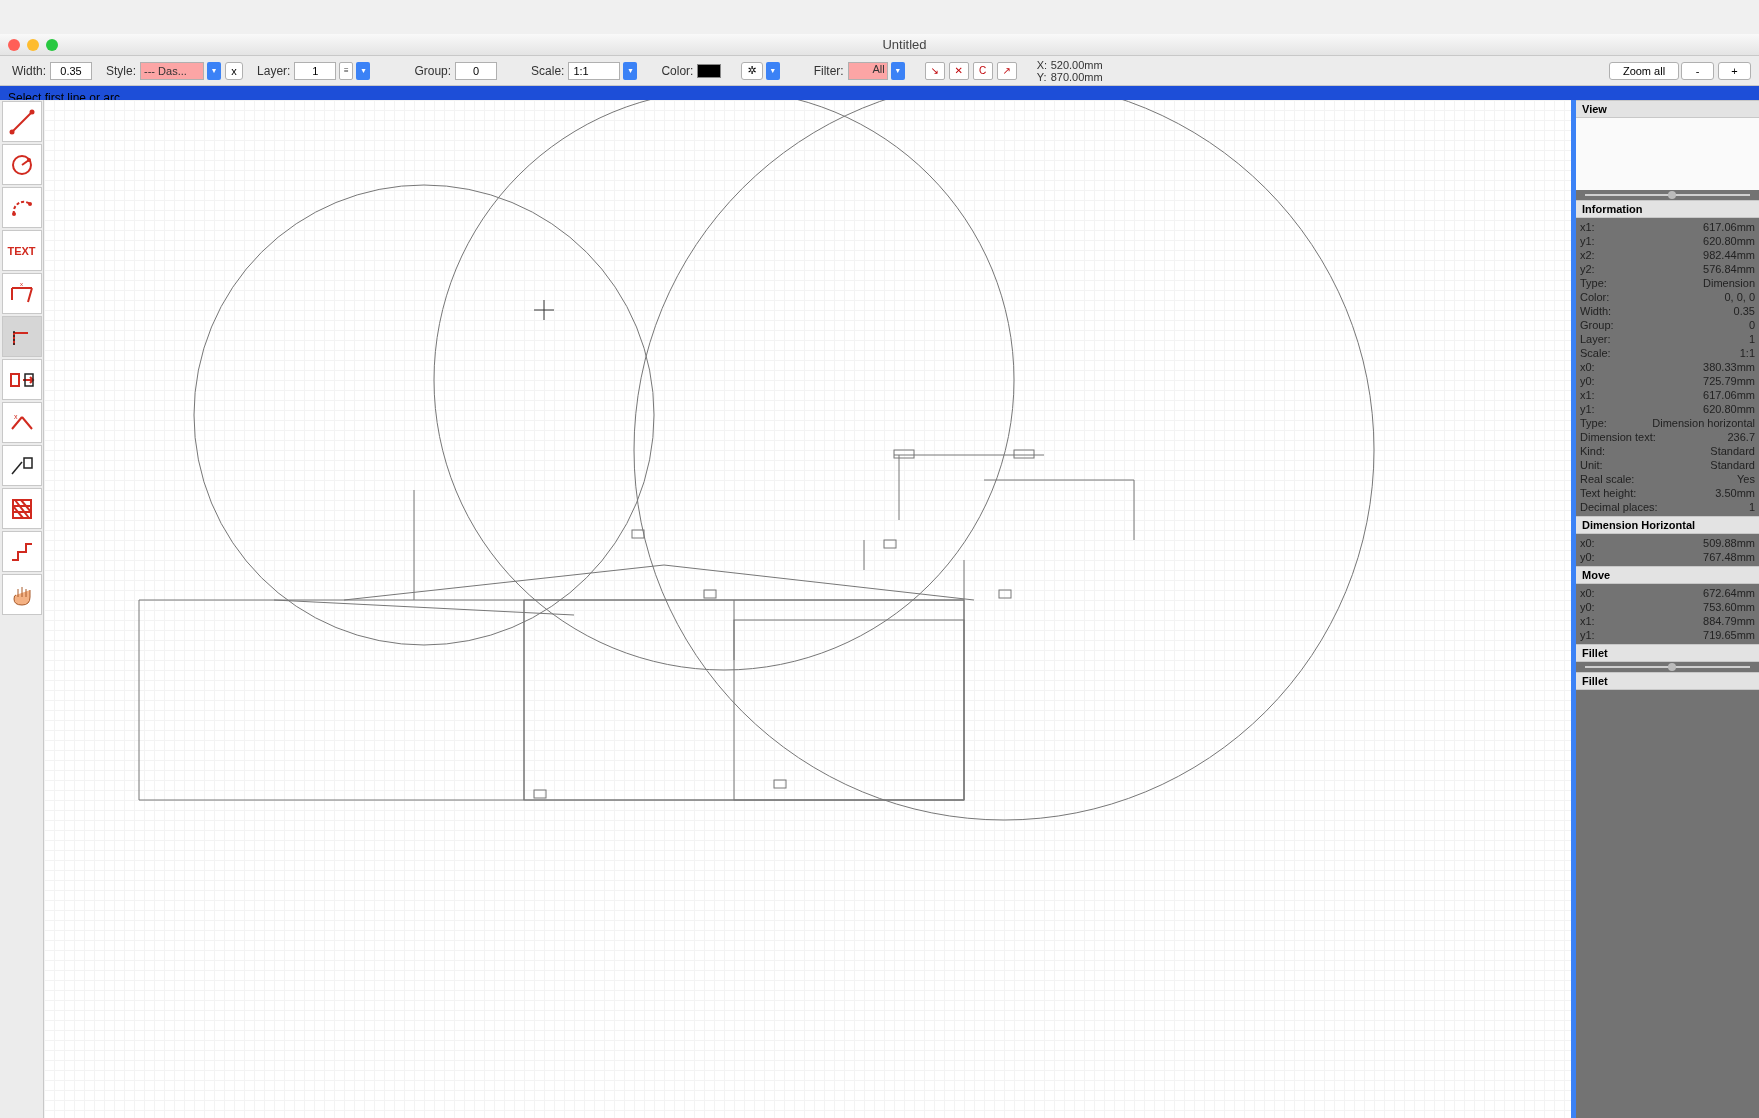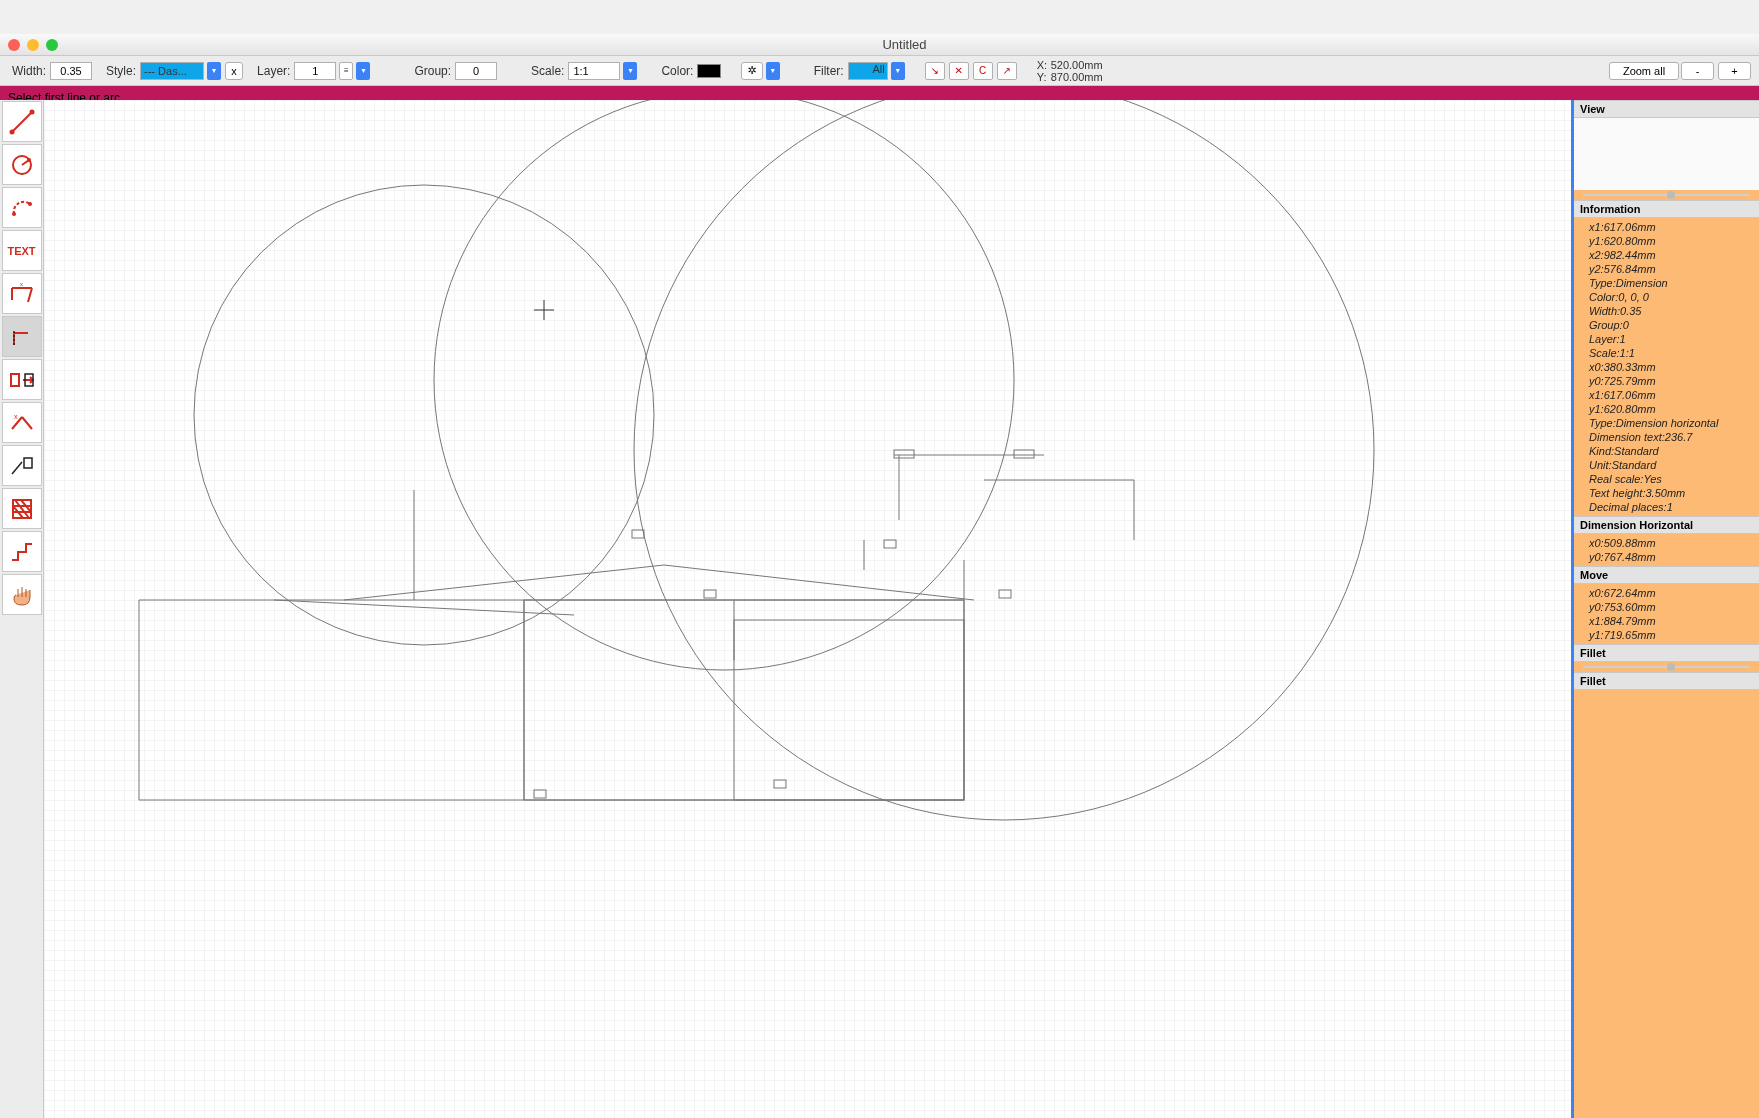--- a/index.html
+++ b/index.html
@@ -9,57 +9,57 @@
 .titlebar { height: 22px; background: linear-gradient(#f9f9f9,#e4e4e4); border-bottom: 1px solid #c8c8c8; display:flex; align-items:center; padding:0 8px; font-size:13px; color:#444;margin-top:34px;}
 .traffic { display:flex; gap:7px; }
 .dot { width:12px; height:12px; border-radius:50%; }
 .dot.r{background:#ff5f57;} .dot.y{background:#febc2e;} .dot.g{background:#28c840;}
 .title { flex:1; text-align:center; }
 
 
 .toolbar { height:30px; background:#ececec; border-bottom:1px solid #c8c8c8; display:flex; align-items:center; gap:10px; padding:0 8px; font-size:12px; color:#333;}
 .tlabel { margin-left:4px; }
 .tinput { height:18px; font-size:11px; padding:1px 4px; border:1px solid #b0b0b0; background:#fff; text-align:center; }
-.tsel { height:18px; font-size:11px; border:1px solid #b0b0b0; background:#0ea5e9; padding:0 2px; }
+.tsel { height:18px; font-size:11px; border:1px solid #b0b0b0; background:#fca5a5; padding:0 2px; }
 .btn { height:18px; min-width:18px; font-size:11px; border:1px solid #b0b0b0; background:#fff; border-radius:3px; padding:0 5px; display:inline-flex; align-items:center; justify-content:center;}
 .ddarrow { width:14px; height:18px; background:#3b82f6; border-radius:2px; display:inline-flex; align-items:center; justify-content:center; color:#fff; font-size:8px; margin-left:-1px;}
 .swatch { width:24px; height:14px; background:#000; border:1px solid #888;}
 .toolbar .group { display:flex; align-items:center; gap:4px; }
 .coord { font-size:11px; line-height:12px; color:#333; }
 .coord .lab{display:inline-block;width:14px;}
 .zoomctl { margin-left:auto; display:flex; gap:2px; align-items:flex-end;}
 .zoomctl .row{display:flex; gap:4px;}
 .iconbtn { width:20px; height:18px; border:1px solid #b0b0b0; background:#fff; border-radius:2px; display:inline-flex; align-items:center; justify-content:center; font-size:10px; color:#c00409;}
 
 
-.promptrow { height:24px; background:#be185d; border-bottom:1px solid #c8c8c8; display:flex; align-items:center; padding:0 8px; font-size:12px;}
+.promptrow { height:24px; background:#1d4ed8; border-bottom:1px solid #c8c8c8; display:flex; align-items:center; padding:0 8px; font-size:12px;}
 .promptrow .lbl{margin-right:4px;}
 .cmdinput{ flex:1; height:19px; border:2px solid #5b9bf8; background:#fff; }
 .endbtns{display:flex; gap:6px; margin-left:8px;}
 .keycap{height:18px;padding:0 6px;border:1px solid #b0b0b0;border-radius:3px;background:#fff;font-size:10px;display:flex;align-items:center;}
 
 
 .main { position:absolute; top:76px; left:0; right:0; bottom:0; display:flex; }
 .leftbar { width:44px; background:#ececec; border-right:1px solid #c8c8c8; display:flex; flex-direction:column; }
 .toolbtn { width:40px; height:41px; margin:1px auto; background:#fff; border:1px solid #c8c8c8; display:flex; align-items:center; justify-content:center; font-size:10px; position:relative;}
 .toolbtn.active{ background:#d6d6d6; }
 .canvaswrap { flex:1; position:relative; background:#fff; overflow:hidden;}
 .grid { position:absolute; inset:0;
   background-image:
     linear-gradient(#f3f3f3 1px, transparent 1px),
     linear-gradient(90deg,#f3f3f3 1px, transparent 1px),
     linear-gradient(#e4e4e4 1px, transparent 1px),
     linear-gradient(90deg,#e4e4e4 1px, transparent 1px);
   background-size: 10px 10px,10px 10px,100px 100px,100px 100px;
 }
 .drawing{position:absolute; inset:0;}
-.rightpanel { width:188px; background:#fdba74; border-left:3px solid #3b82f6; font-size:11px; overflow-y:auto;}
+.rightpanel { width:188px; background:#737373; border-left:5px solid #3b82f6; font-size:11px; overflow-y:auto;}
 .sechead { background:#e3e3e3; border-top:1px solid #c8c8c8; border-bottom:1px solid #c8c8c8; padding:2px 6px; font-weight:600;}
 .secbody { padding:2px 0;}
-.kv { display:flex; justify-content:flex-start; padding:1px 15px; font-size:11px;font-style:italic;}
+.kv { display:flex; justify-content:space-between; padding:1px 4px; font-size:11px;}
 .kv .k{color:#222;} .kv .v{color:#222;}
 .viewarea{height:72px; background:#fafafa;}
 .slider{height:10px;display:flex;align-items:center;justify-content:center;}
 .slider .track{width:90%;height:2px;background:#cfcfcf;position:relative;}
 .slider .thumb{position:absolute;left:50%;top:-3px;width:8px;height:8px;border-radius:50%;background:#bbb;}
 
 
 .toolbtn svg{width:28px;height:28px;}
 .red{stroke:#d12a1f;fill:none;stroke-width:2;}
 .redfill{fill:#d12a1f;}

